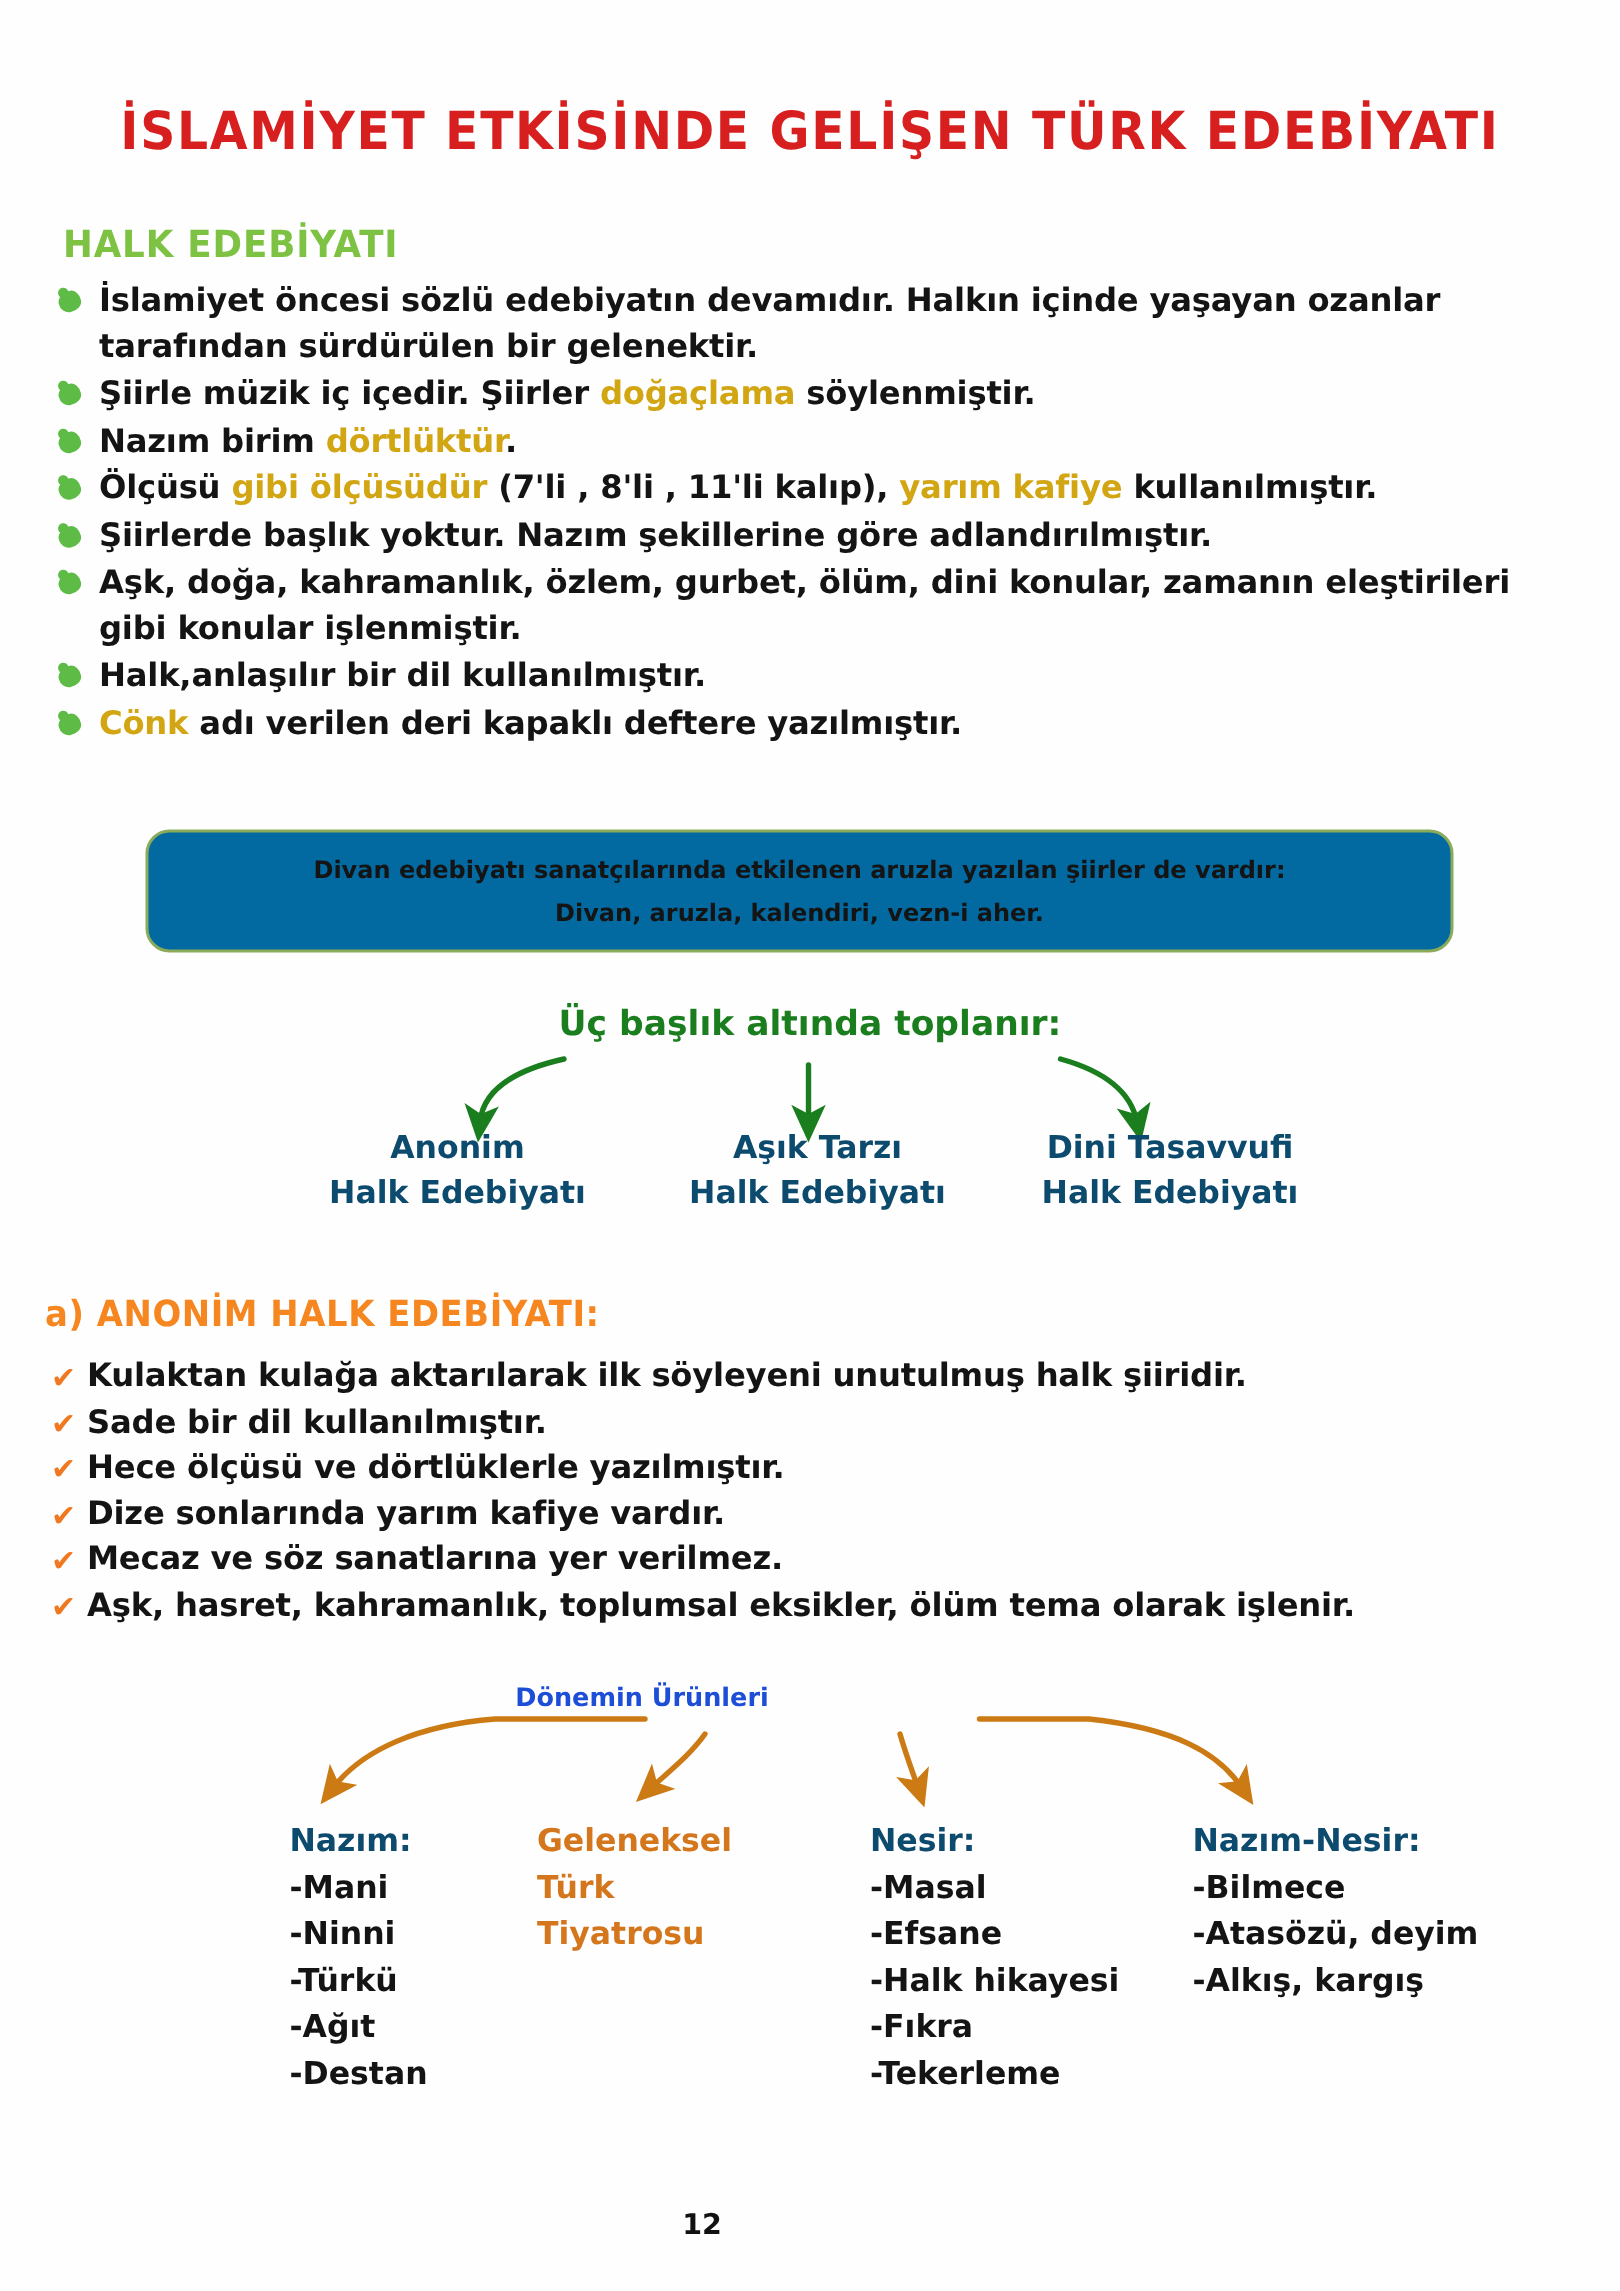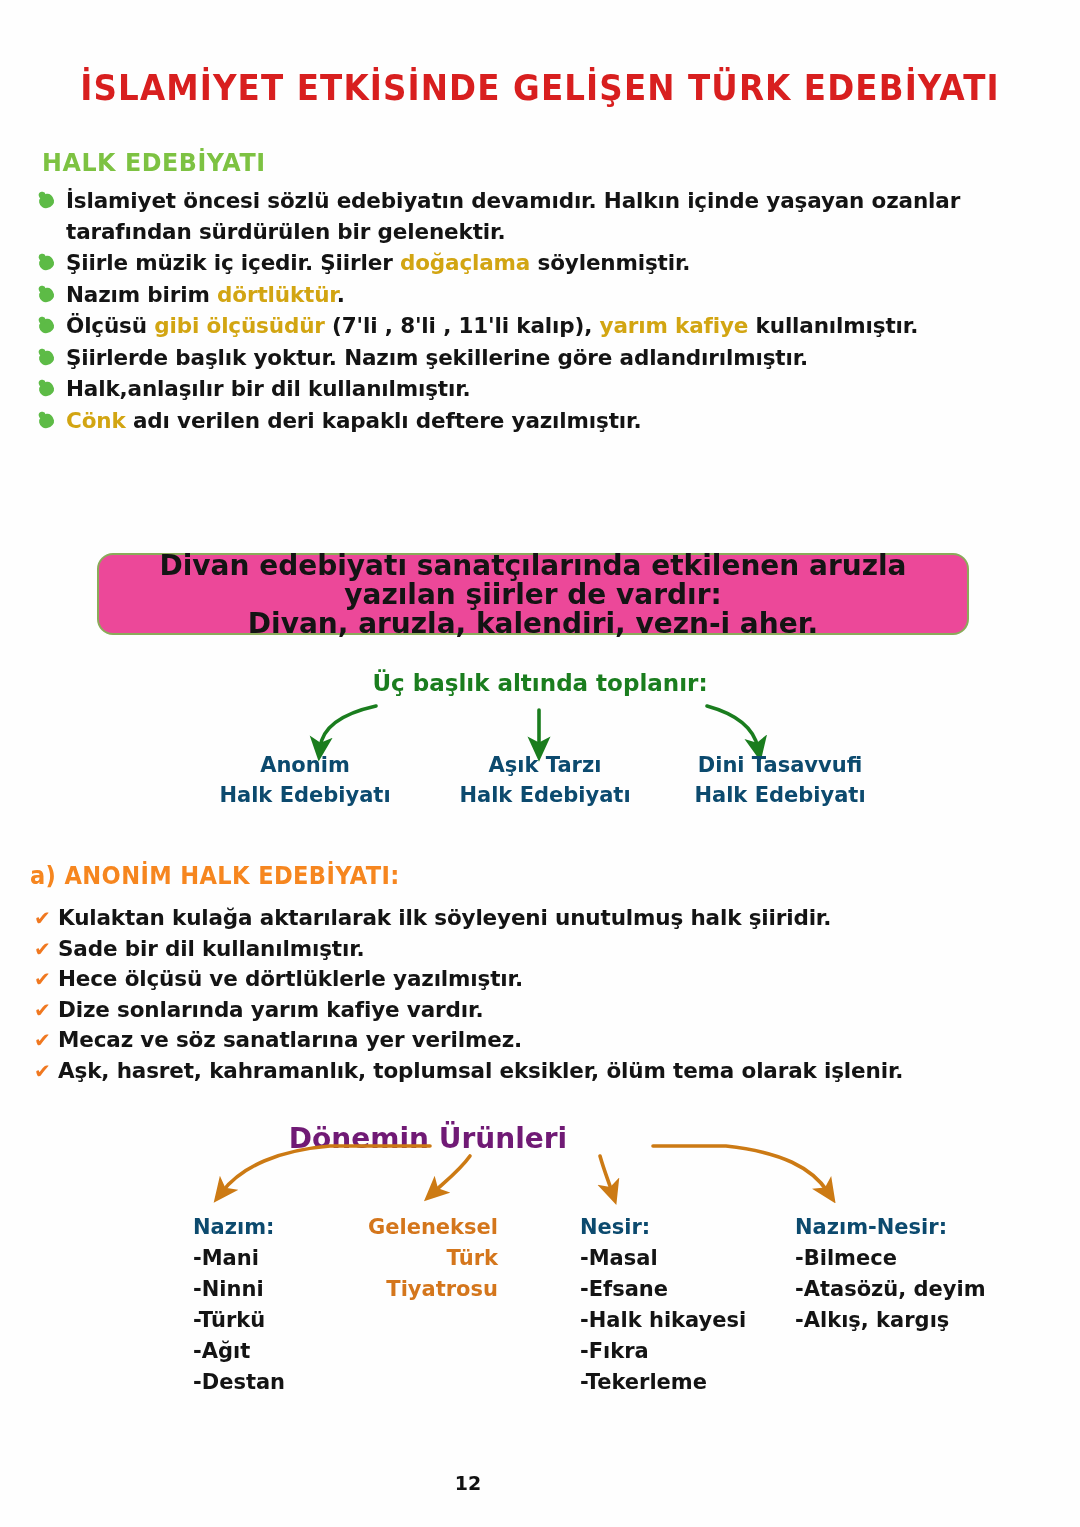--- a/index.html
+++ b/index.html
@@ -91,27 +91,27 @@
   
   .infobox {
     position: absolute;
     left: 97px;
     top: 553px;
     width: 872px;
     height: 82px;
     box-sizing: border-box;
     border: 2px solid #8aab5a;
     border-radius: 16px;
-    background: #ec4899;
+    background: #0369a1;
     display: flex;
     flex-direction: column;
     align-items: center;
     justify-content: center;
     font-weight: bold;
-    font-size: 28px;
+    font-size: 16px;
     line-height: 29px;
     color: #141414;
     text-align: center;
   }
 
   
   .diag1 {
     position: absolute;
     left: 0;
     top: 670px;
@@ -192,40 +192,40 @@
     width: 1080px;
     height: 290px;
   }
   .diag2-title {
     position: absolute;
     left: 0;
     top: 0;
     width: 856px;
     text-align: center;
     font-weight: bold;
-    font-size: 28px;
-    color: #701a75;
+    font-size: 17px;
+    color: #1d4ed8;
   }
   .d2svg {
     position: absolute;
     left: 0;
     top: 0;
   }
   .d2-col {
     position: absolute;
     top: 90px;
     font-size: 21px;
     line-height: 31px;
     font-weight: bold;
     color: #141414;
   }
   .d2-col .hd {
     color: #0c4a6e;
   }
-  .d2-col.centered { text-align: right; }
+  .d2-col.centered { text-align: left; }
   .d2-col.all-orange, .d2-col.all-orange .hd { color: #d4761c; }
   .d2-c1 { left: 193px; }
   .d2-c2 { left: 358px; width: 140px; }
   .d2-c3 { left: 580px; }
   .d2-c4 { left: 795px; }
 
   
   .pageno {
     position: absolute;
     left: 0;
@@ -245,20 +245,21 @@
   <div class="title">İSLAMİYET ETKİSİNDE GELİŞEN TÜRK EDEBİYATI</div>
 
   <div class="sec-head-green">HALK EDEBİYATI</div>
 
   <div class="bullets" id="bullet-list">
       <div class="b-item"><span class="leaf"></span><span>İslamiyet öncesi sözlü edebiyatın devamıdır. Halkın içinde yaşayan ozanlar tarafından sürdürülen bir gelenektir.</span></div>
       <div class="b-item"><span class="leaf"></span><span>Şiirle müzik iç içedir. Şiirler </span><span class="hl-y">doğaçlama</span><span> söylenmiştir.</span></div>
       <div class="b-item"><span class="leaf"></span><span>Nazım birim </span><span class="hl-y">dörtlüktür</span><span>.</span></div>
       <div class="b-item"><span class="leaf"></span><span>Ölçüsü </span><span class="hl-y">gibi ölçüsüdür</span><span> (7'li , 8'li , 11'li kalıp), </span><span class="hl-y">yarım kafiye</span><span> kullanılmıştır.</span></div>
       <div class="b-item"><span class="leaf"></span><span>Şiirlerde başlık yoktur. Nazım şekillerine göre adlandırılmıştır.</span></div>
+      <div class="b-item"><span class="leaf"></span><span>Aşk, doğa, kahramanlık, özlem, gurbet, ölüm, dini konular, zamanın eleştirileri gibi konular işlenmiştir.</span></div>
       <div class="b-item"><span class="leaf"></span><span>Halk,anlaşılır bir dil kullanılmıştır.</span></div>
       <div class="b-item"><span class="leaf"></span><span class="hl-y">Cönk</span><span> adı verilen deri kapaklı deftere yazılmıştır.</span></div>
     </div>
 
   <div class="infobox">
     <div>Divan edebiyatı sanatçılarında etkilenen aruzla yazılan şiirler de vardır:</div>
     <div>Divan, aruzla, kalendiri, vezn-i aher.</div>
   </div>
 
   <div class="diag1">

